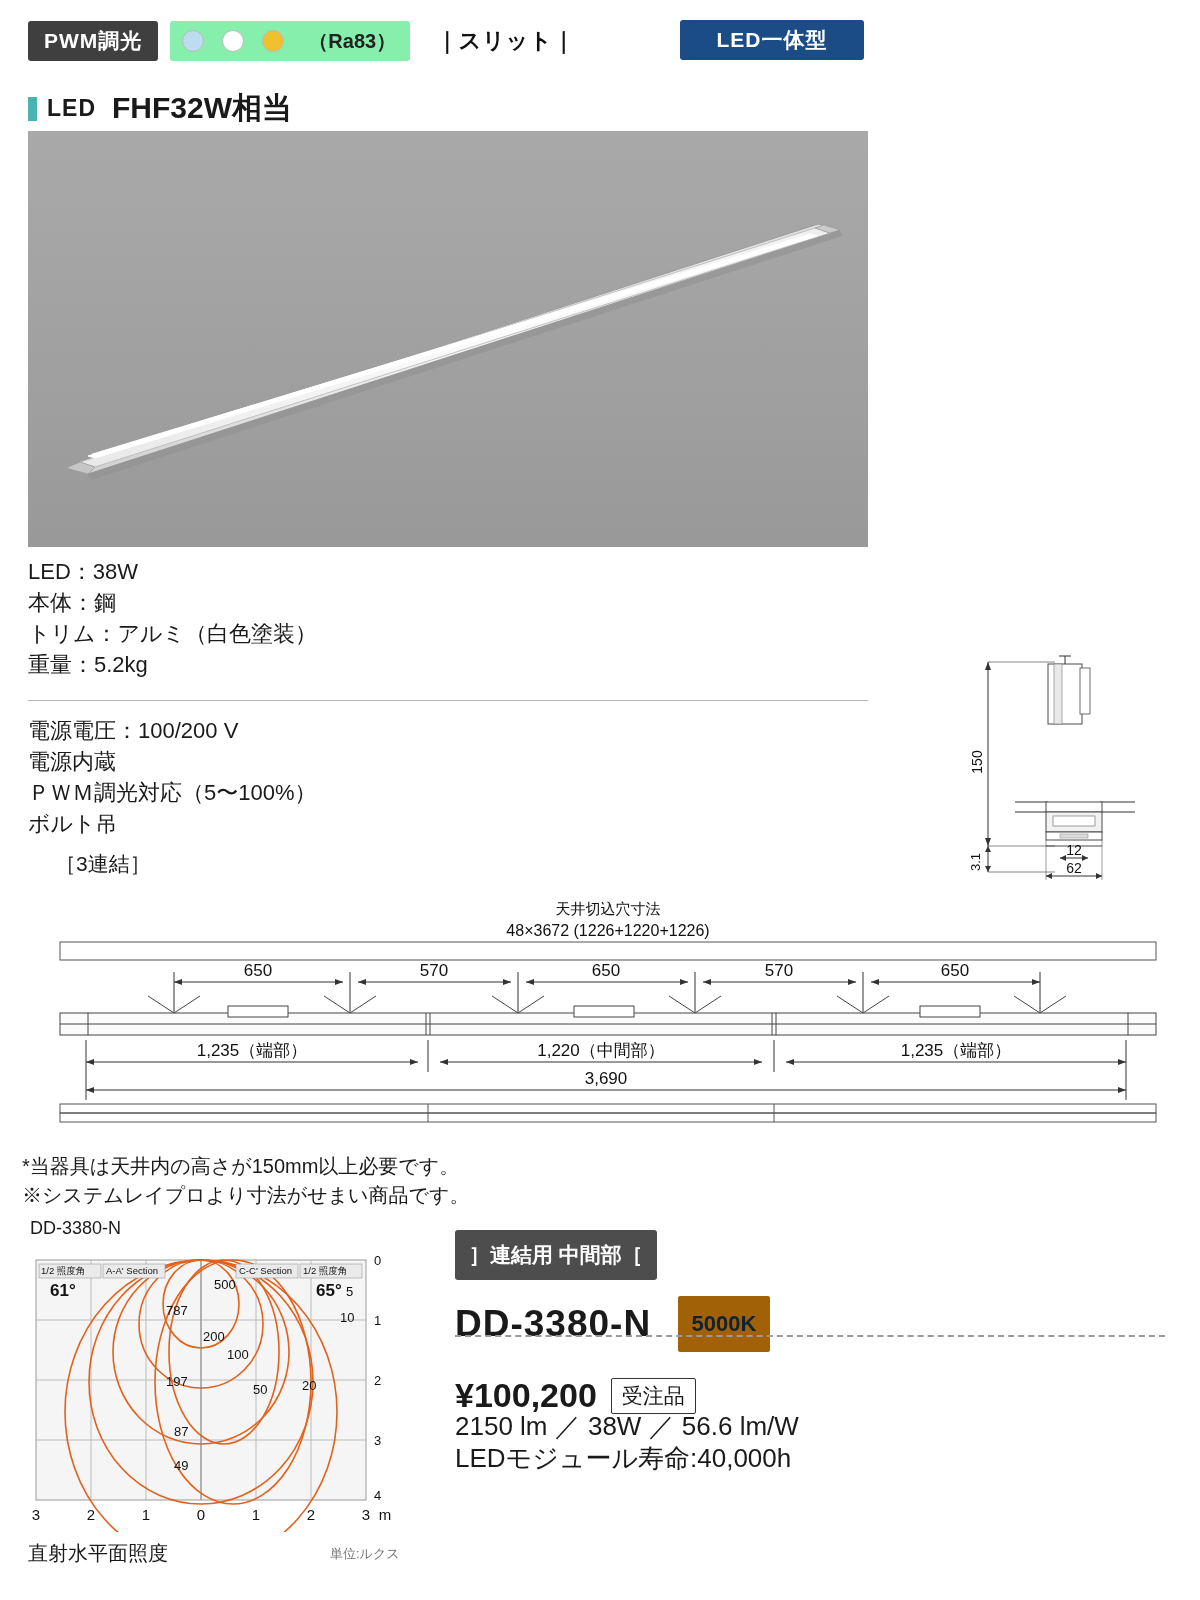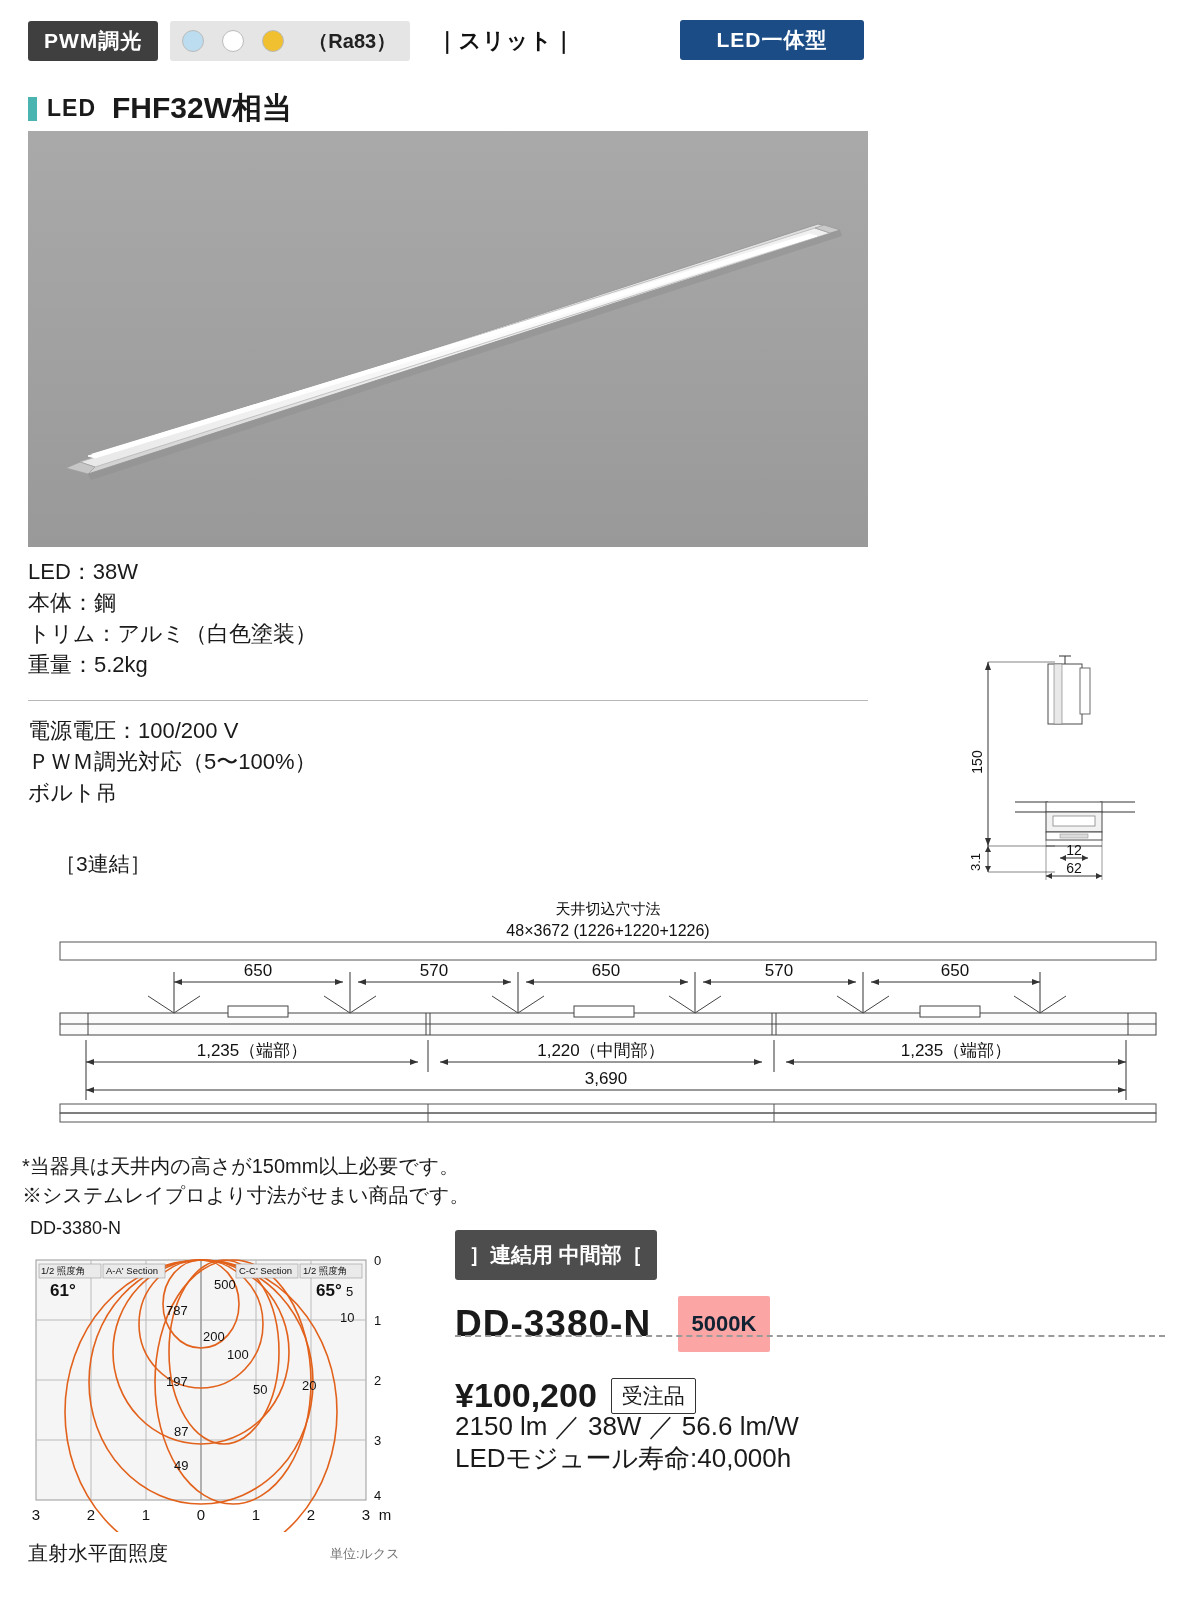--- a/index.html
+++ b/index.html
@@ -13,21 +13,21 @@
   }
   .page{position:relative;width:1200px;height:1327px;}
 
   
   .badge-row{position:absolute;left:28px;top:20px;display:flex;align-items:center;height:42px;}
   .badge-pwm{
     background:#3f3f3f;color:#fff;font-size:21px;font-weight:bold;
     padding:0 16px;height:40px;line-height:40px;border-radius:3px;letter-spacing:1px;
   }
   .badge-ra{
-    background:#e5e5e5;color:#222;font-size:20px;font-weight:bold;
+    background:#86efac;color:#222;font-size:20px;font-weight:bold;
     height:40px;line-height:40px;border-radius:3px;margin-left:12px;
     padding:0 14px 0 12px;display:flex;align-items:center;gap:16px;
   }
   .dot{width:20px;height:20px;border-radius:50%;display:inline-block;border:1px solid #bbb;margin-right:2px;}
   .dot.c1{background:#bcdcf0;}
   .dot.c2{background:#ffffff;}
   .dot.c3{background:#f0c030;}
   .ra-text{margin-left:6px;font-size:20px;}
   .slit{margin-left:26px;font-size:22px;font-weight:bold;color:#111;letter-spacing:1px;}
   .badge-led{
@@ -77,21 +77,21 @@
   
   .prod{position:absolute;left:455px;top:1230px;width:720px;}
   .prod-tag{
     display:inline-block;background:#4d4d4d;color:#fff;font-size:21px;font-weight:bold;
     padding:11px 14px;border-radius:3px;position:relative;
   }
   .brk{color:#fff;font-weight:bold;}
   .prod-code{font-size:37px;font-weight:bold;letter-spacing:1px;margin-top:16px;display:inline-block;vertical-align:middle;}
   .kelvin{
     display:inline-block;vertical-align:middle;margin-left:22px;margin-top:16px;
-    background:#fca5a5;color:#123;font-size:22px;font-weight:bold;padding:15px 14px;border-radius:2px;
+    background:#a16207;color:#123;font-size:22px;font-weight:bold;padding:15px 14px;border-radius:2px;
   }
   .price-row{margin-top:24px;display:flex;align-items:center;gap:14px;}
   .price{font-size:34px;font-weight:bold;}
   .order{border:1px solid #333;font-size:21px;padding:3px 10px;border-radius:2px;}
   .dash{
     position:absolute;left:455px;top:1335px;width:710px;height:0;
     border-top:2px dashed #9a9a9a;
   }
   .lumen{position:absolute;left:455px;top:1410px;font-size:26px;line-height:32px;}
 </style>
@@ -151,20 +151,21 @@
 
   <div class="spec1">
     <div>LED：38W</div>
     <div>本体：鋼</div>
     <div>トリム：アルミ（白色塗装）</div>
     <div>重量：5.2kg</div>
   </div>
   <div class="hr1"></div>
   <div class="spec2">
     <div>電源電圧：100/200 V</div>
+    <div>電源内蔵</div>
     <div>ＰＷＭ調光対応（5〜100%）</div>
     <div>ボルト吊</div>
   </div>
   <div class="renketsu">［3連結］</div>
 
   <svg class="sec-draw" viewBox="0 0 220 250">
 
     <line x1="28" y1="12" x2="28" y2="196" stroke="#333" stroke-width="1"></line>
     <polygon points="28,12 25,20 31,20" fill="#333"></polygon>
     <polygon points="28,196 25,188 31,188" fill="#333"></polygon>

